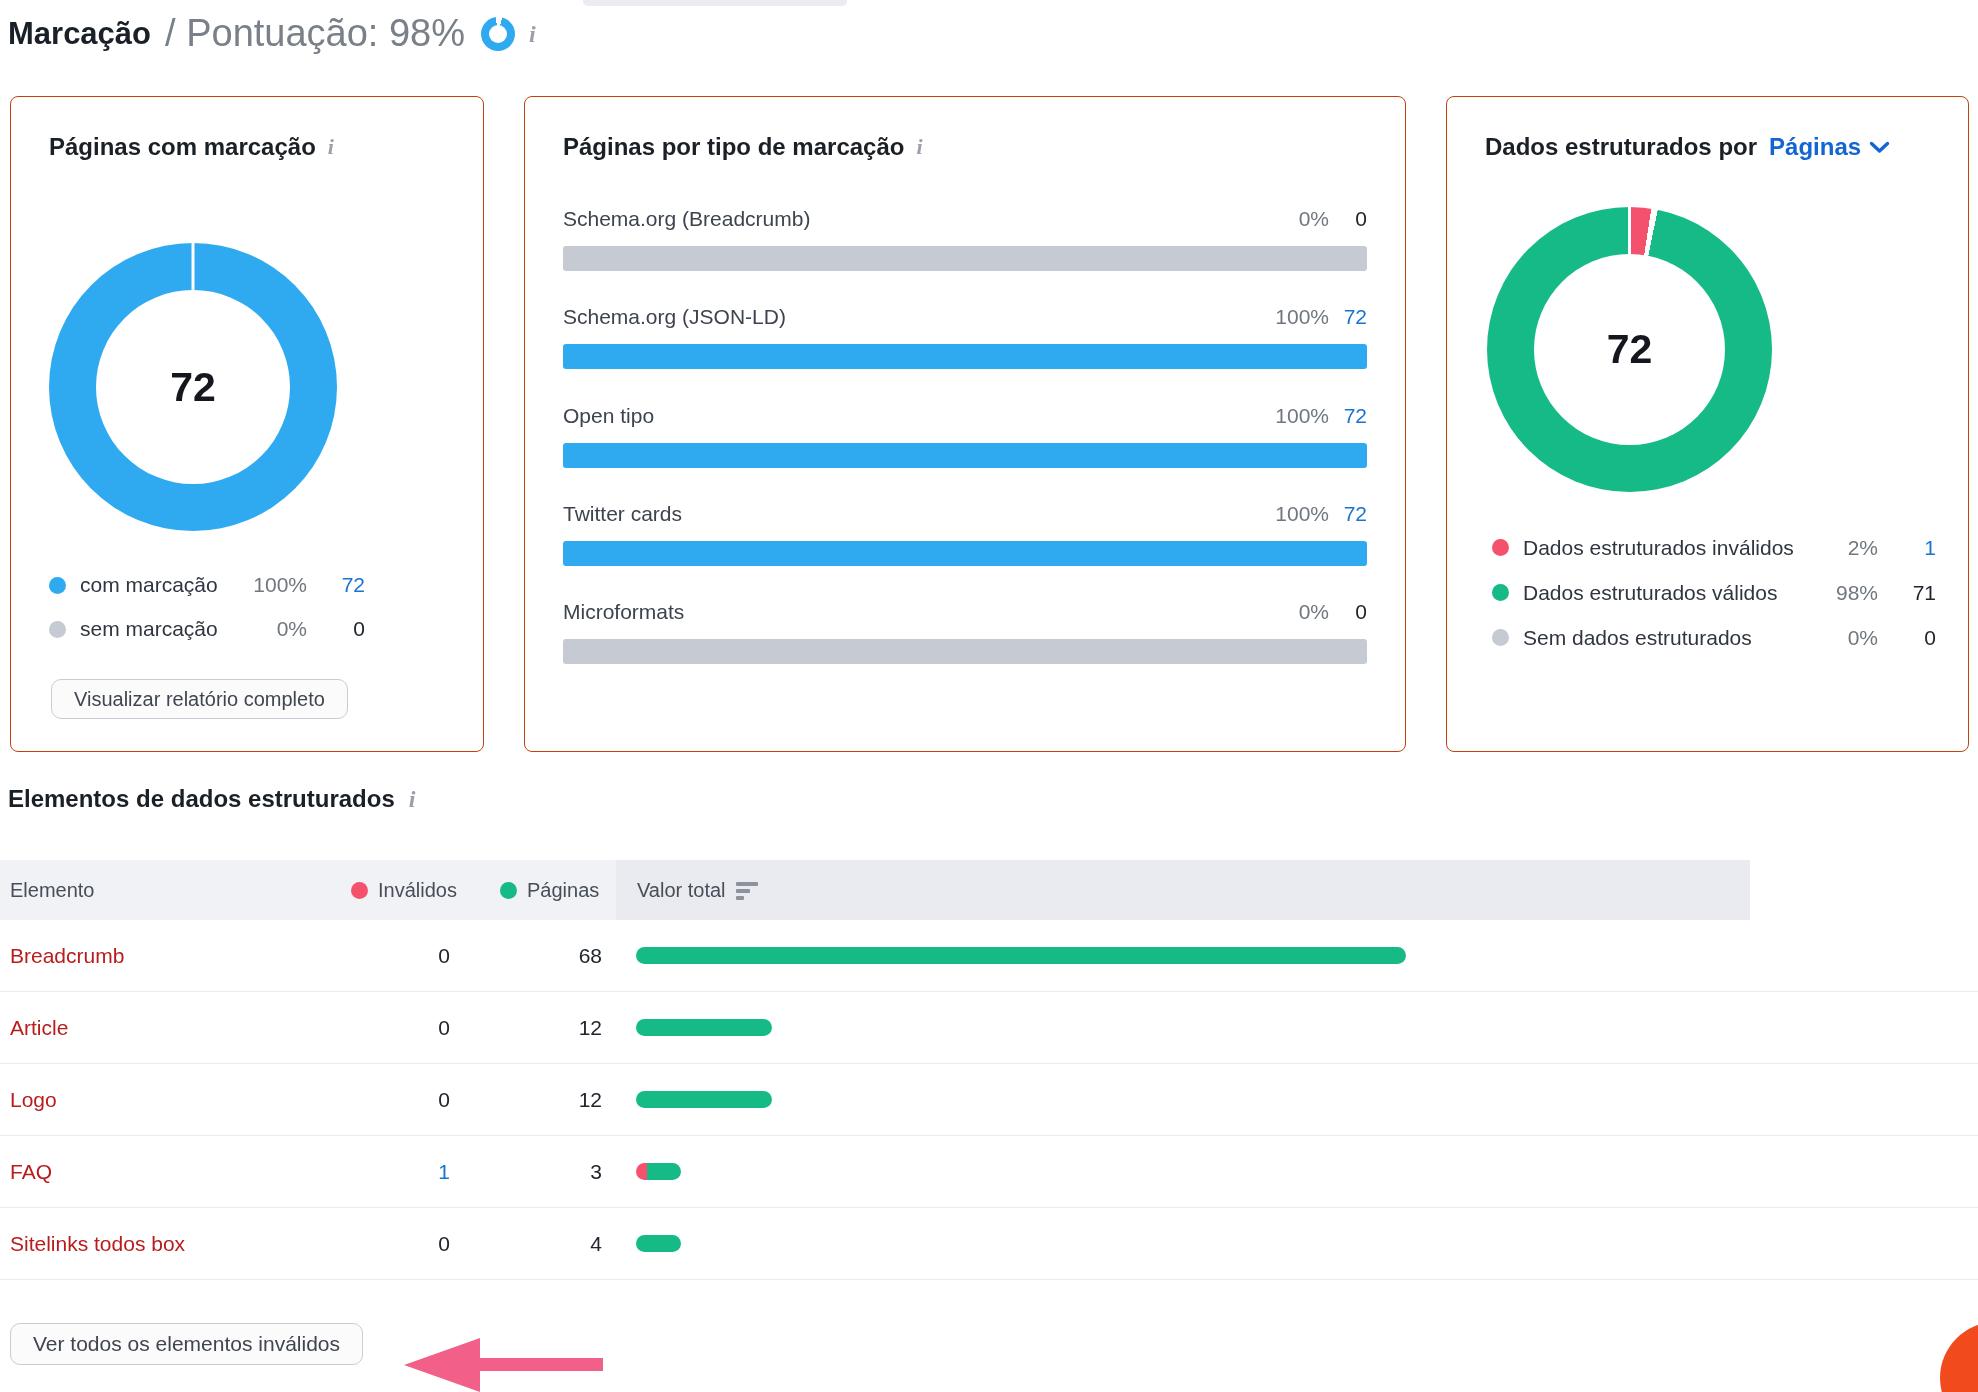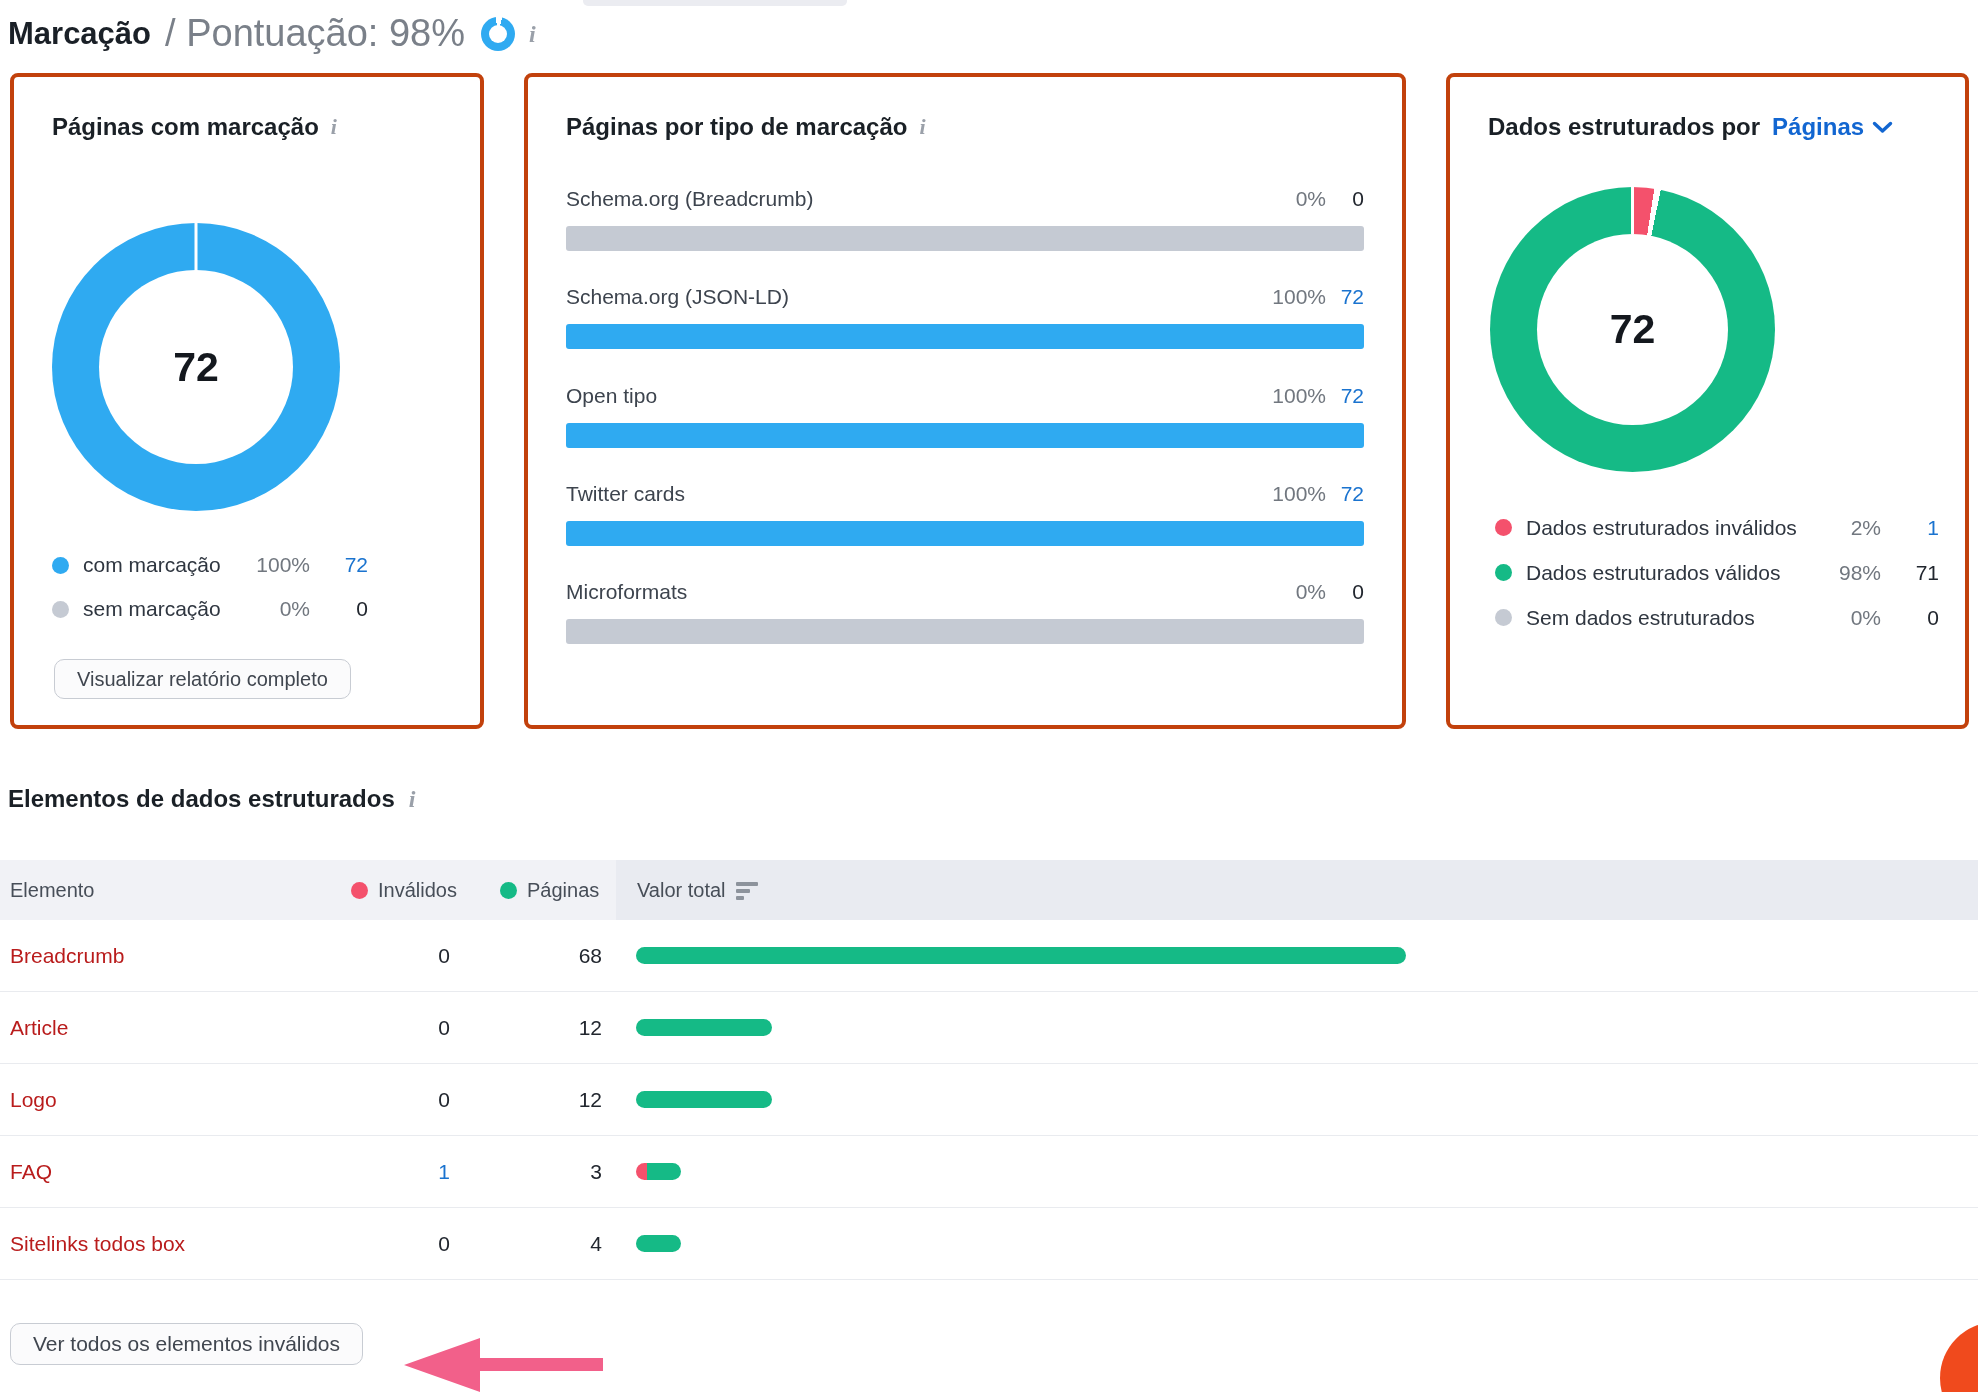--- a/index.html
+++ b/index.html
@@ -14,21 +14,21 @@
   .page-header{left:8px;top:12px;display:flex;align-items:center;gap:14px;}
   .page-title{font-size:31px;font-weight:bold;color:#1a2027;}
   .page-subtitle{font-size:38px;color:#7a8089;}
   .score-ring{width:34px;height:34px;border-radius:50%;position:relative;margin-left:2px;
       background:conic-gradient(#fff 0 14deg,#2faaf1 14deg 352deg,#fff 352deg 360deg);}
   .score-ring::after{content:'';position:absolute;inset:8px;background:#fff;border-radius:50%;}
   .info-i{font-family:"Liberation Serif","DejaVu Serif",serif;font-style:italic;font-weight:bold;
       color:#9aa0a9;font-size:24px;line-height:1;display:inline-block;}
 
   
-  .card{position:absolute;top:73px;height:656px;background:#fff;border:4px solid #c2410c;border-radius:8px;box-sizing:border-box;}
+  .card{position:absolute;top:96px;height:656px;background:#fff;border:1px solid #c2410c;border-radius:8px;box-sizing:border-box;}
   #card1{left:10px;width:474px;}
   #card2{left:524px;width:882px;}
   #card3{left:1446px;width:523px;}
   .card-title{position:absolute;left:38px;top:36px;font-size:24px;font-weight:bold;color:#1a2026;
       display:flex;align-items:center;gap:12px;white-space:nowrap;}
   .card-title .info-i{font-size:22px;}
   .title-link{color:#1266d1;cursor:pointer;display:inline-flex;align-items:center;gap:8px;}
 
   
   .donut{position:absolute;border-radius:50%;}
@@ -65,21 +65,21 @@
   .type-pct{color:#71777f;margin-right:14px;}
   .type-value{color:#21262e;min-width:24px;text-align:right;}
   .type-bar{margin-top:15px;height:25px;border-radius:3px;background:#c5cad3;}
   .type-bar.filled{background:#2faaf1;}
 
   
   .section-title{left:8px;top:785px;font-size:24px;font-weight:bold;color:#1a2026;
       display:flex;align-items:center;gap:14px;}
 
   
-  .tbl-header{left:0;top:860px;width:1978px;height:60px;background:#f1f2f6;}
+  .tbl-header{left:0;top:860px;width:1750px;height:60px;background:#f1f2f6;}
   .tbl-header .sorted-col{position:absolute;left:616px;top:0;right:0;bottom:0;background:#e9ebf1;}
   .tbl-header .cell{position:absolute;top:0;height:60px;display:flex;align-items:center;
       font-size:20px;color:#474e58;gap:10px;}
   .hdr-element{left:10px;}
   .hdr-invalid{left:351px;}
   .hdr-valid{left:500px;}
   .hdr-total{left:637px;cursor:pointer;}
   .dot-sm{width:17px;height:17px;border-radius:50%;}
   .sort-icon{display:inline-block;width:24px;margin-top:2px;}
   .sort-icon i{display:block;height:4px;margin-bottom:3px;background:#8d939c;border-radius:1px;}

